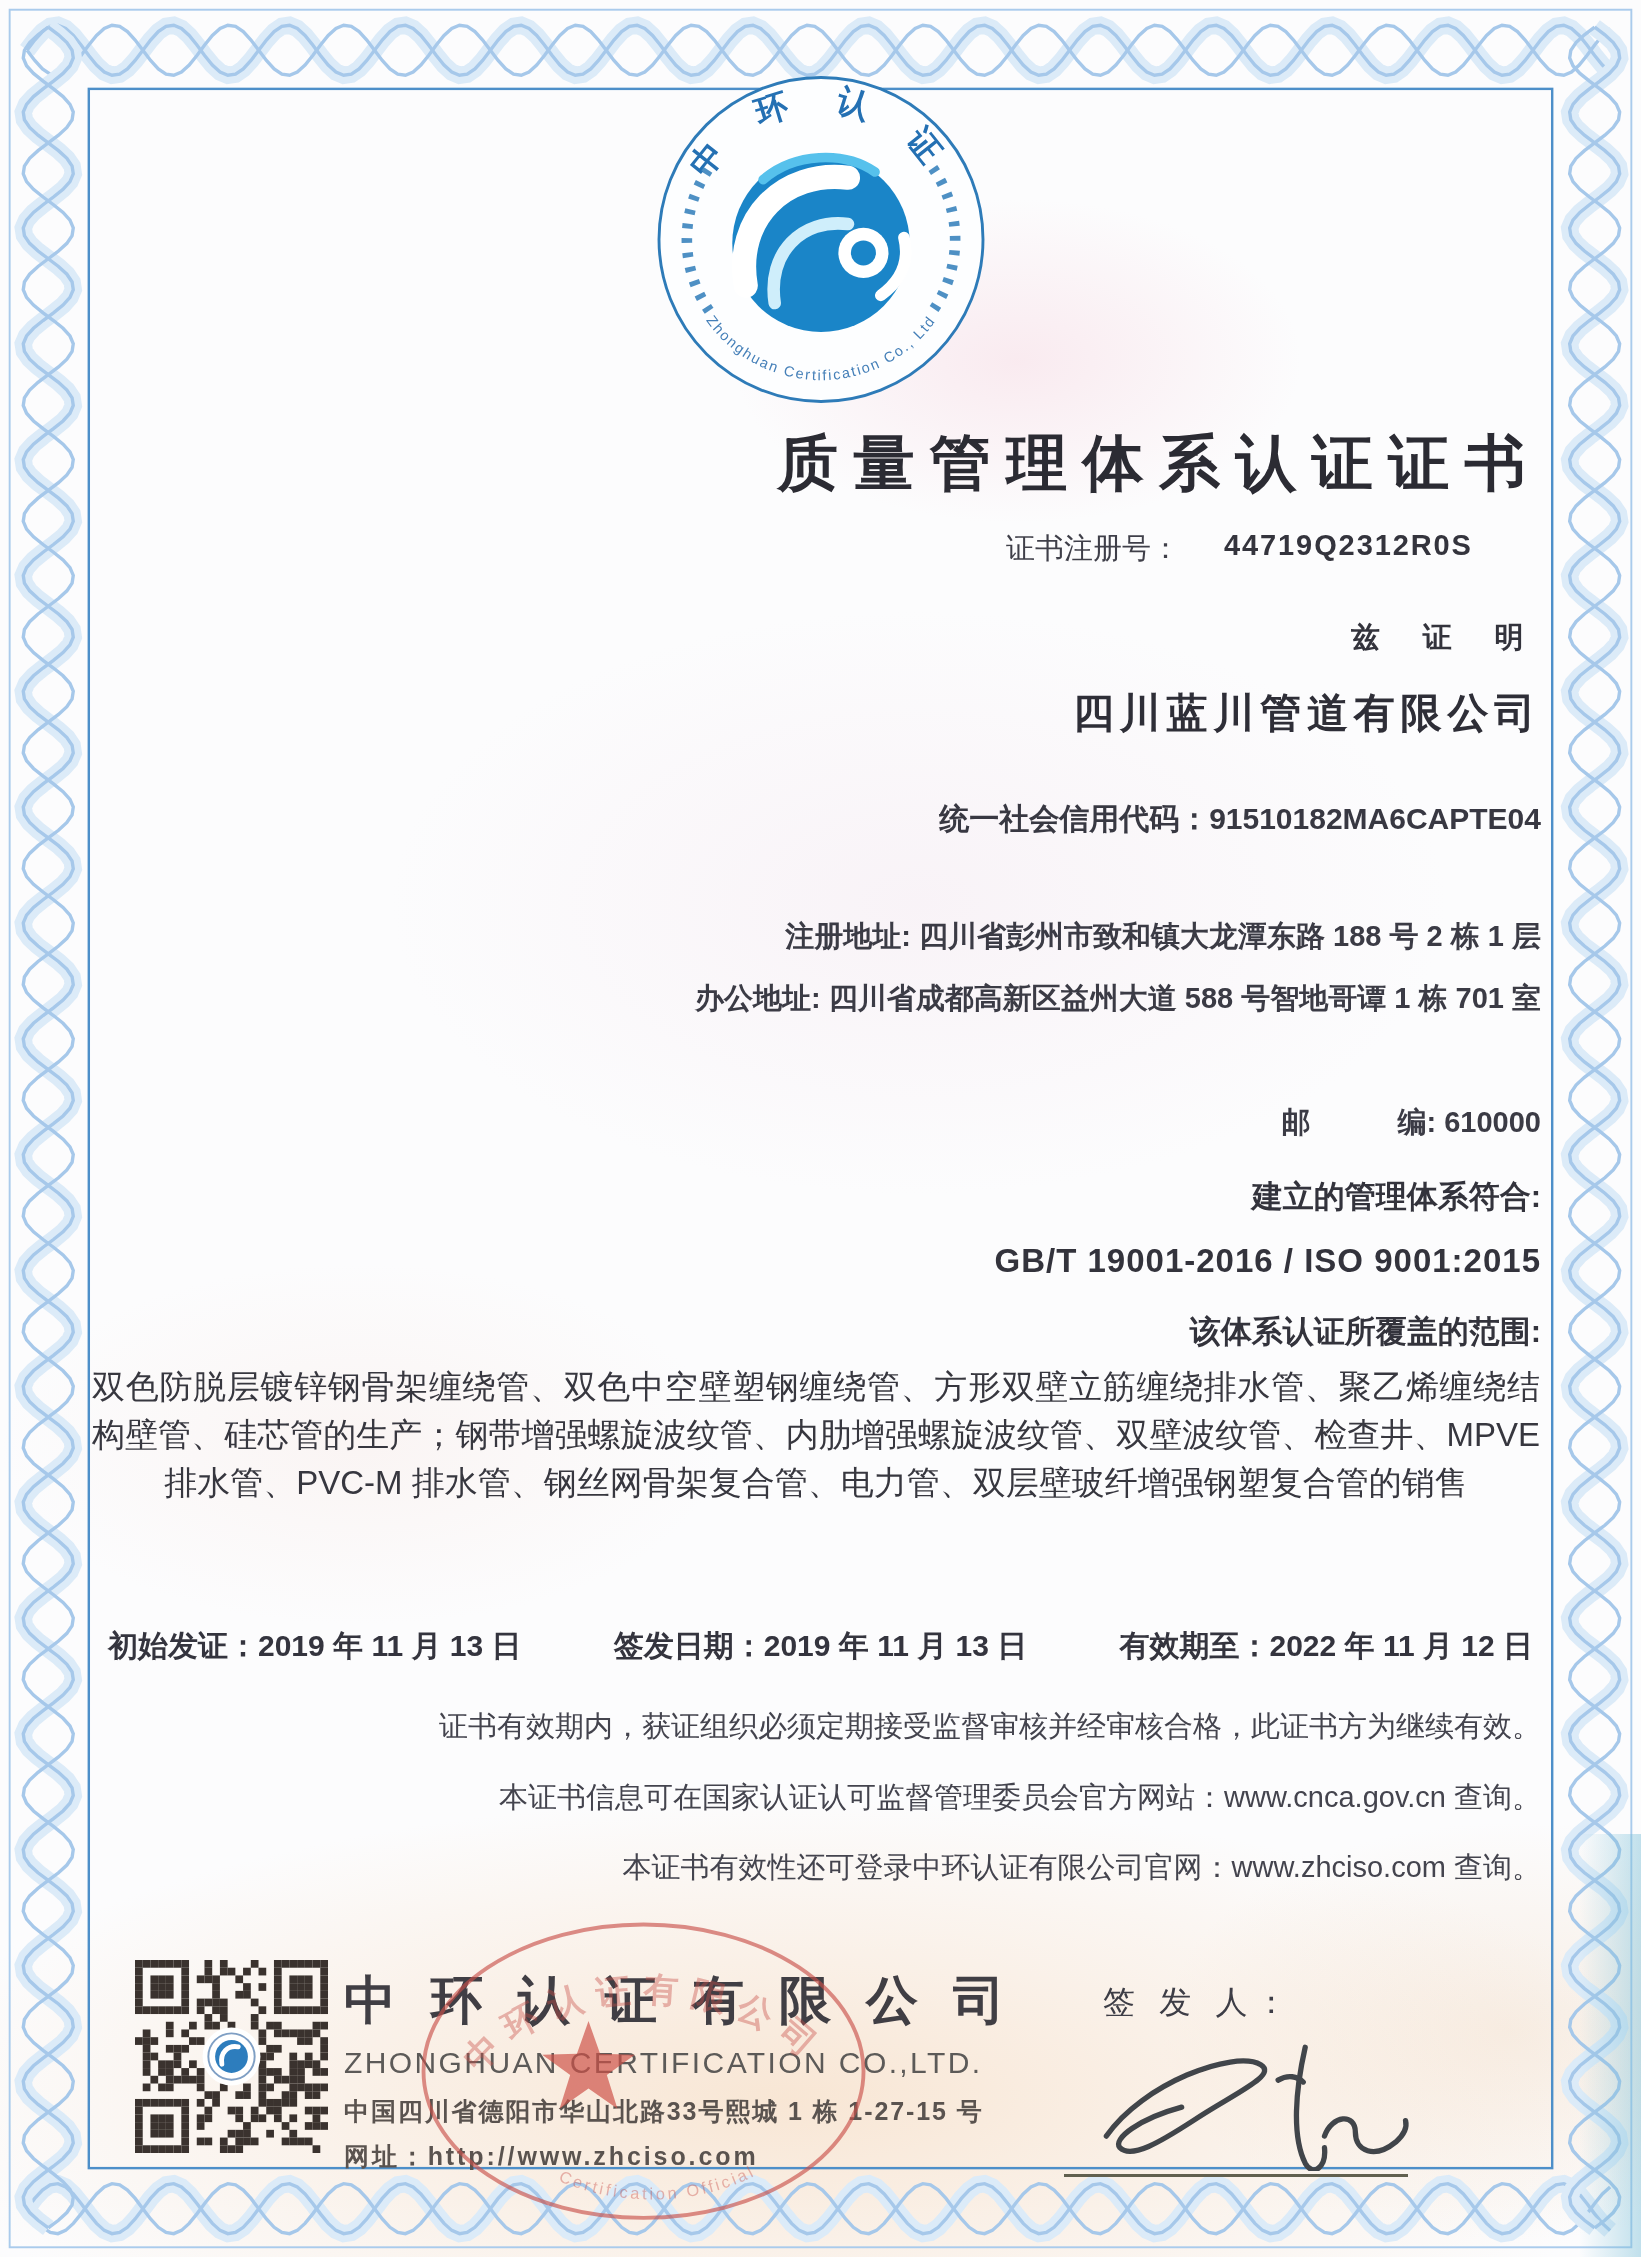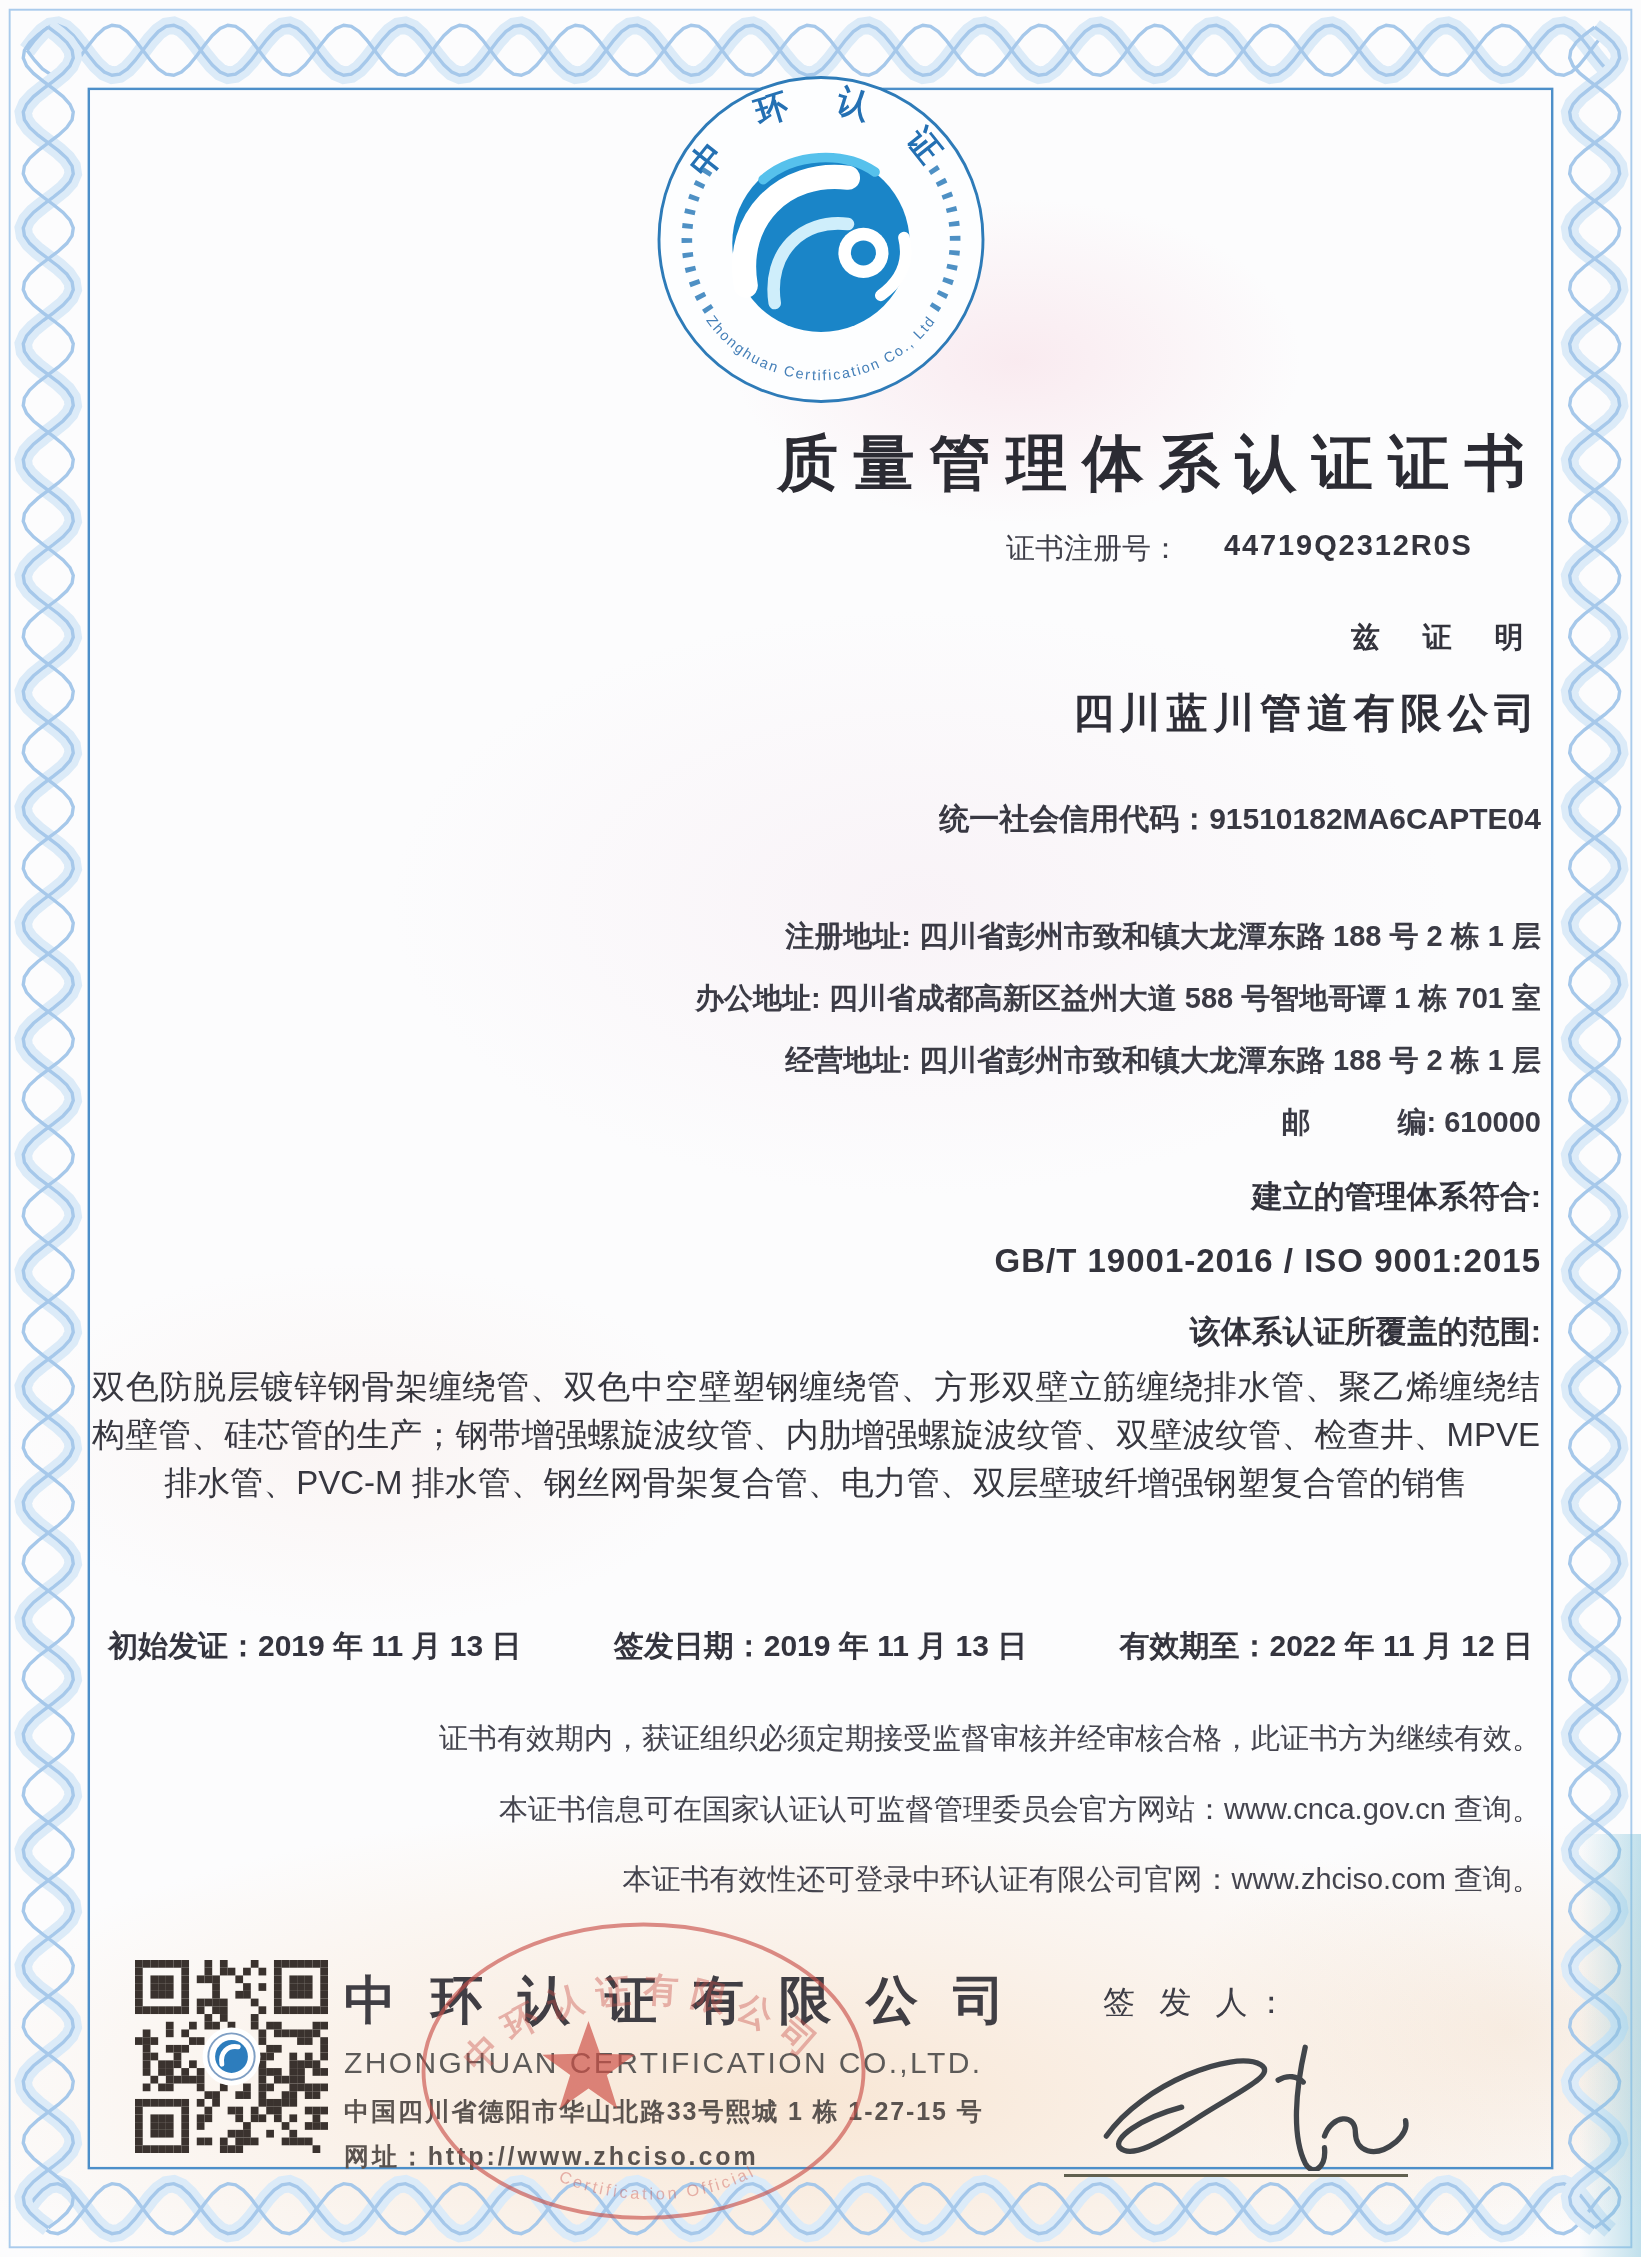--- a/index.html
+++ b/index.html
@@ -22,21 +22,21 @@
   .credit{top:799px;font-size:30px;font-weight:600;color:#383842;}
   .addr{font-size:29px;font-weight:600;color:#3b3b45;white-space:pre;}
   .a0{top:917px}.a1{top:979px}.a2{top:1041px}.a3{top:1103px}
   .h2{font-size:31px;font-weight:700;color:#33333c;padding-left:13px;}
   .sys{top:1176px}.std{top:1242px;font-size:33px;font-weight:600;letter-spacing:1px;color:#33333c}
   .scopeh{top:1311px}
   .scope{top:1363px;left:92px;right:101px;font-size:33px;line-height:48px;font-weight:500;
     color:#37373f;text-align:justify;text-align-last:center;}
   .dates{top:1626px;left:108px;right:108px;display:flex;justify-content:space-between;
     font-size:30px;font-weight:600;color:#34343e;}
-  .note{font-size:29px;color:#44444e;font-weight:500;margin-top:12px;}
+  .note{font-size:29px;color:#44444e;font-weight:500;}
   .n0{top:1707px}.n1{top:1778px}.n2{top:1848px}
   .issuer{left:344px;top:1966px;width:772px;color:#4c4a4e;}
   .iname{font-size:52px;font-weight:700;letter-spacing:35px;color:#403e44;white-space:nowrap;}
   .ien{font-size:30px;letter-spacing:2.4px;color:#5c5a58;margin-top:9.7px;}
   .iaddr{font-size:25px;letter-spacing:1.9px;font-weight:600;color:#5a534f;margin-top:15.4px;}
   .iline{font-size:25px;letter-spacing:2.9px;font-weight:600;color:#5a534f;margin-top:11.6px;}
   .iweb{font-size:25px;letter-spacing:2.9px;font-weight:600;color:#5a534f;margin-top:11.6px;}
   .signer{left:1103px;top:1981px;font-size:32px;letter-spacing:7.7px;font-weight:400;color:#3d3d46;text-align:right;}
   .sigline{left:1064px;top:2174px;width:344px;height:2.9px;background:#61604f;}
   .edgeblue{right:0;top:1834px;width:62px;height:423px;
@@ -97,21 +97,20 @@
     <span>证书注册号：</span>
     <span class="num">44719Q2312R0S</span>
   </div>
 
   <div class="abs ctr certify">兹 证 明</div>
   <div class="abs ctr company">四川蓝川管道有限公司</div>
   <div class="abs ctr credit">统一社会信用代码：91510182MA6CAPTE04</div>
 
   <div class="abs ctr addr a0"><span>注册地址: </span><span>四川省彭州市致和镇大龙潭东路 188 号 2 栋 1 层</span></div>
   <div class="abs ctr addr a1"><span>办公地址: </span><span>四川省成都高新区益州大道 588 号智地哥谭 1 栋 701 室</span></div>
-  <div class="abs ctr addr a2"><span>经营地址: </span><span>四川省彭州市致和镇大龙潭东路 188 号 2 栋 1 层</span></div>
   <div class="abs ctr addr a3"><span>邮　　　编: </span><span>610000</span></div>
 
   <div class="abs ctr h2 sys">建立的管理体系符合:</div>
   <div class="abs ctr std">GB/T 19001-2016 / ISO 9001:2015</div>
   <div class="abs ctr h2 scopeh">该体系认证所覆盖的范围:</div>
   <div class="abs scope">双色防脱层镀锌钢骨架缠绕管、双色中空壁塑钢缠绕管、方形双壁立筋缠绕排水管、聚乙烯缠绕结构壁管、硅芯管的生产；钢带增强螺旋波纹管、内肋增强螺旋波纹管、双壁波纹管、检查井、MPVE 排水管、PVC-M 排水管、钢丝网骨架复合管、电力管、双层壁玻纤增强钢塑复合管的销售</div>
 
   <div class="abs dates">
     <span><span>初始发证：</span><span>2019 年 11 月 13 日</span></span>
     <span><span>签发日期：</span><span>2019 年 11 月 13 日</span></span>

